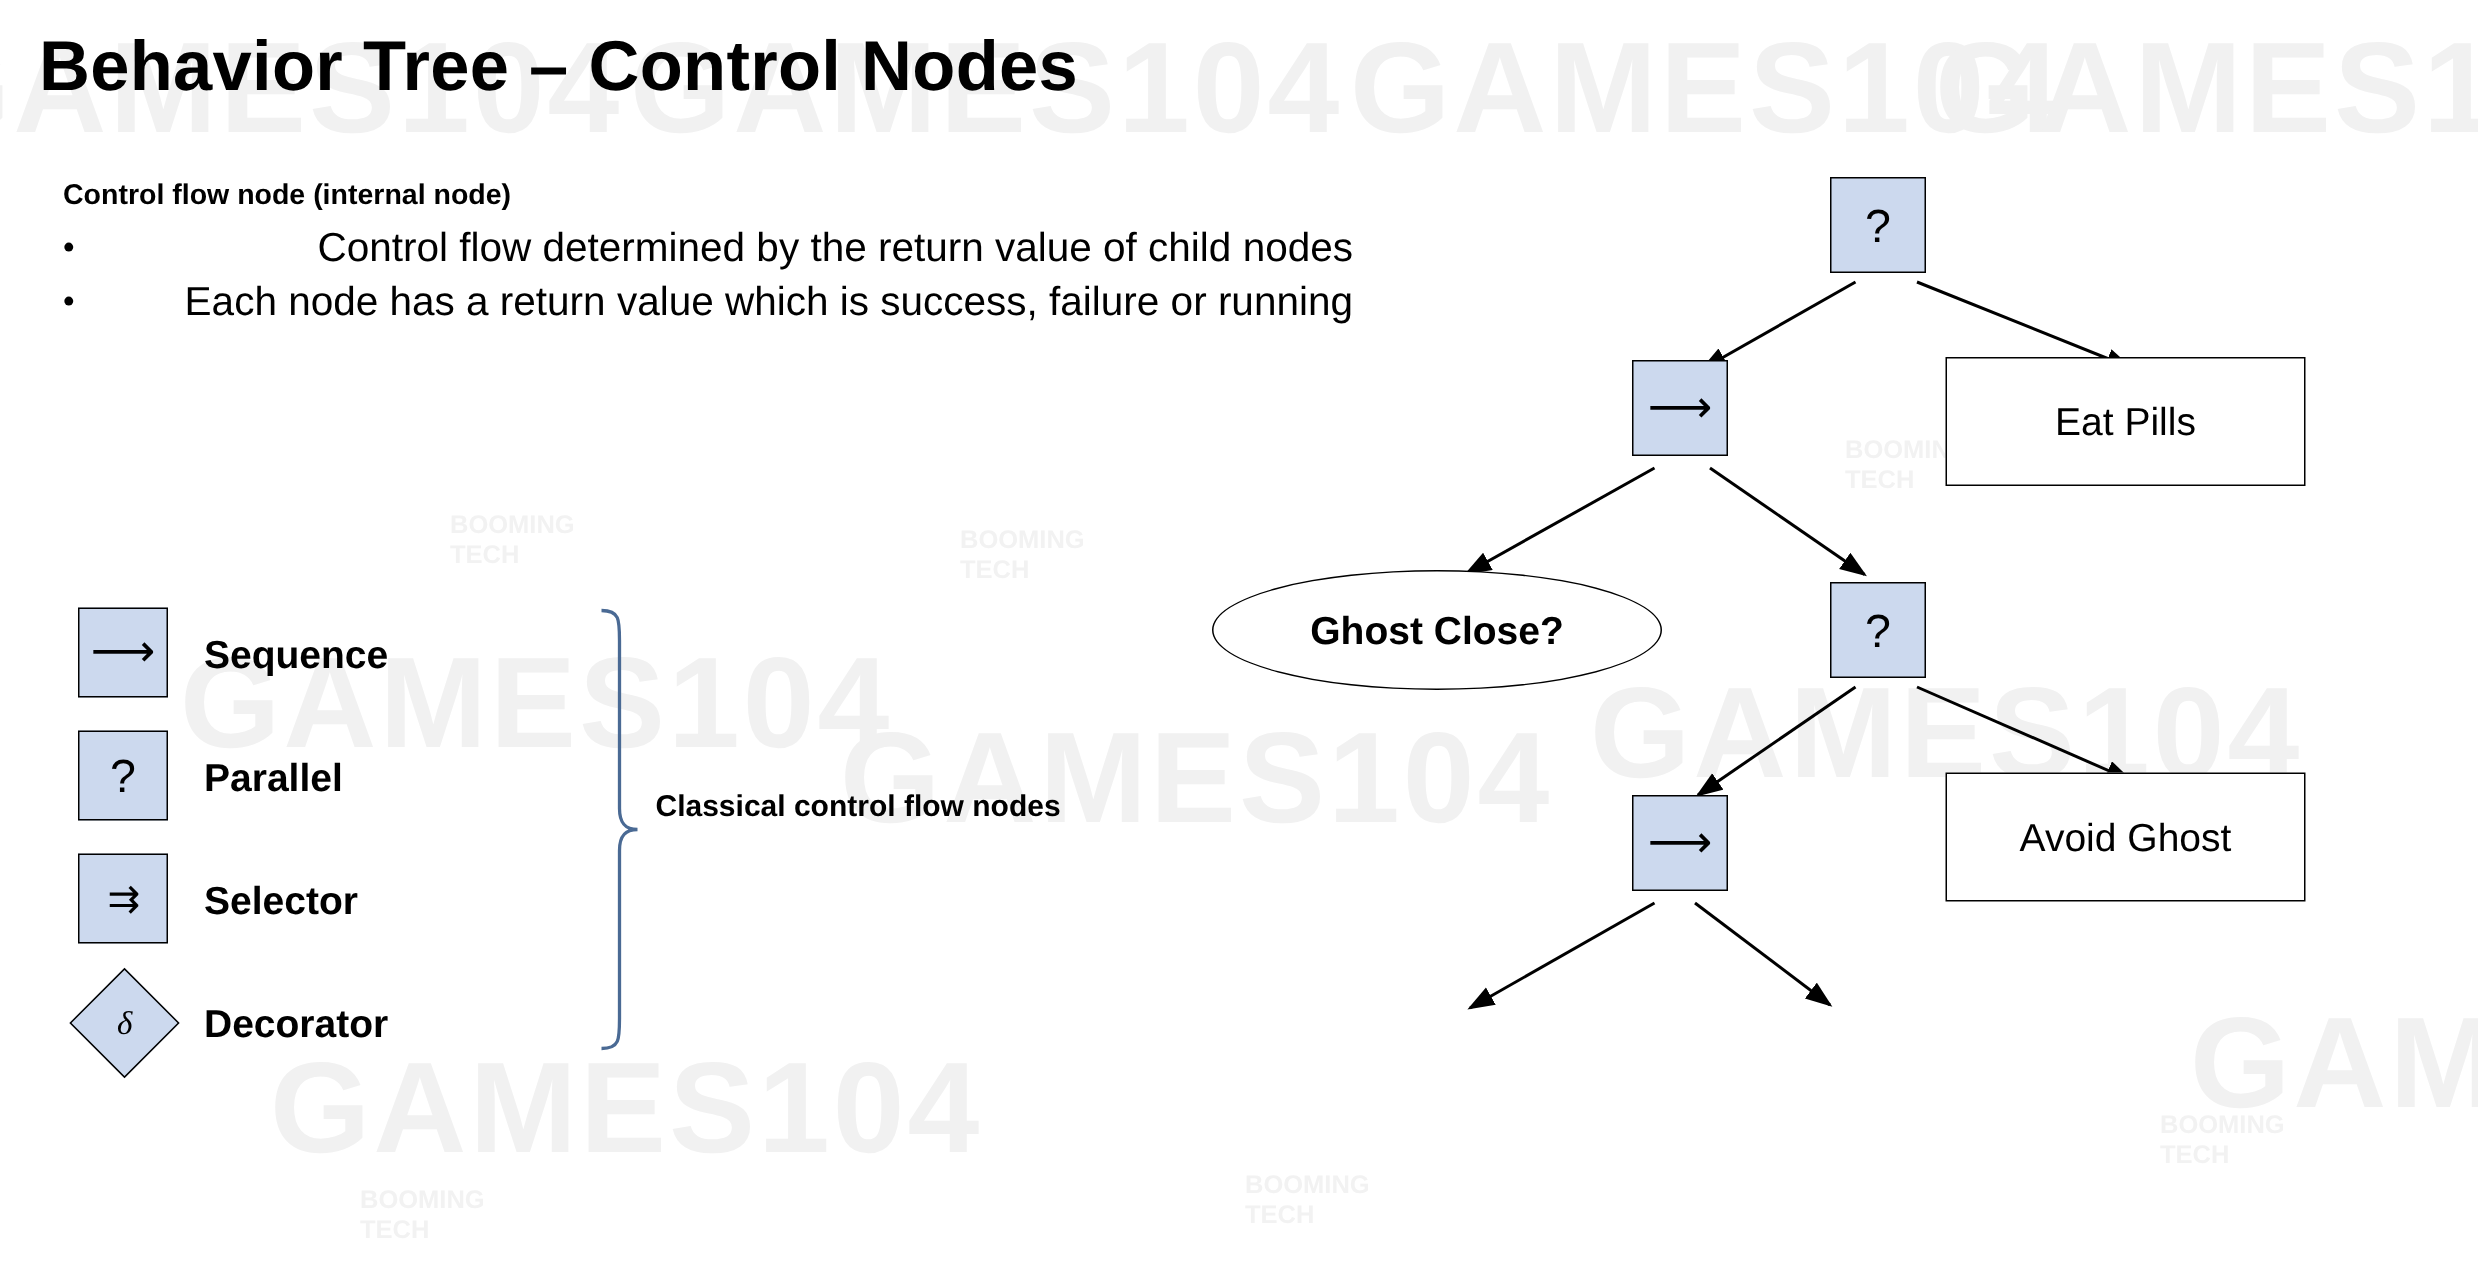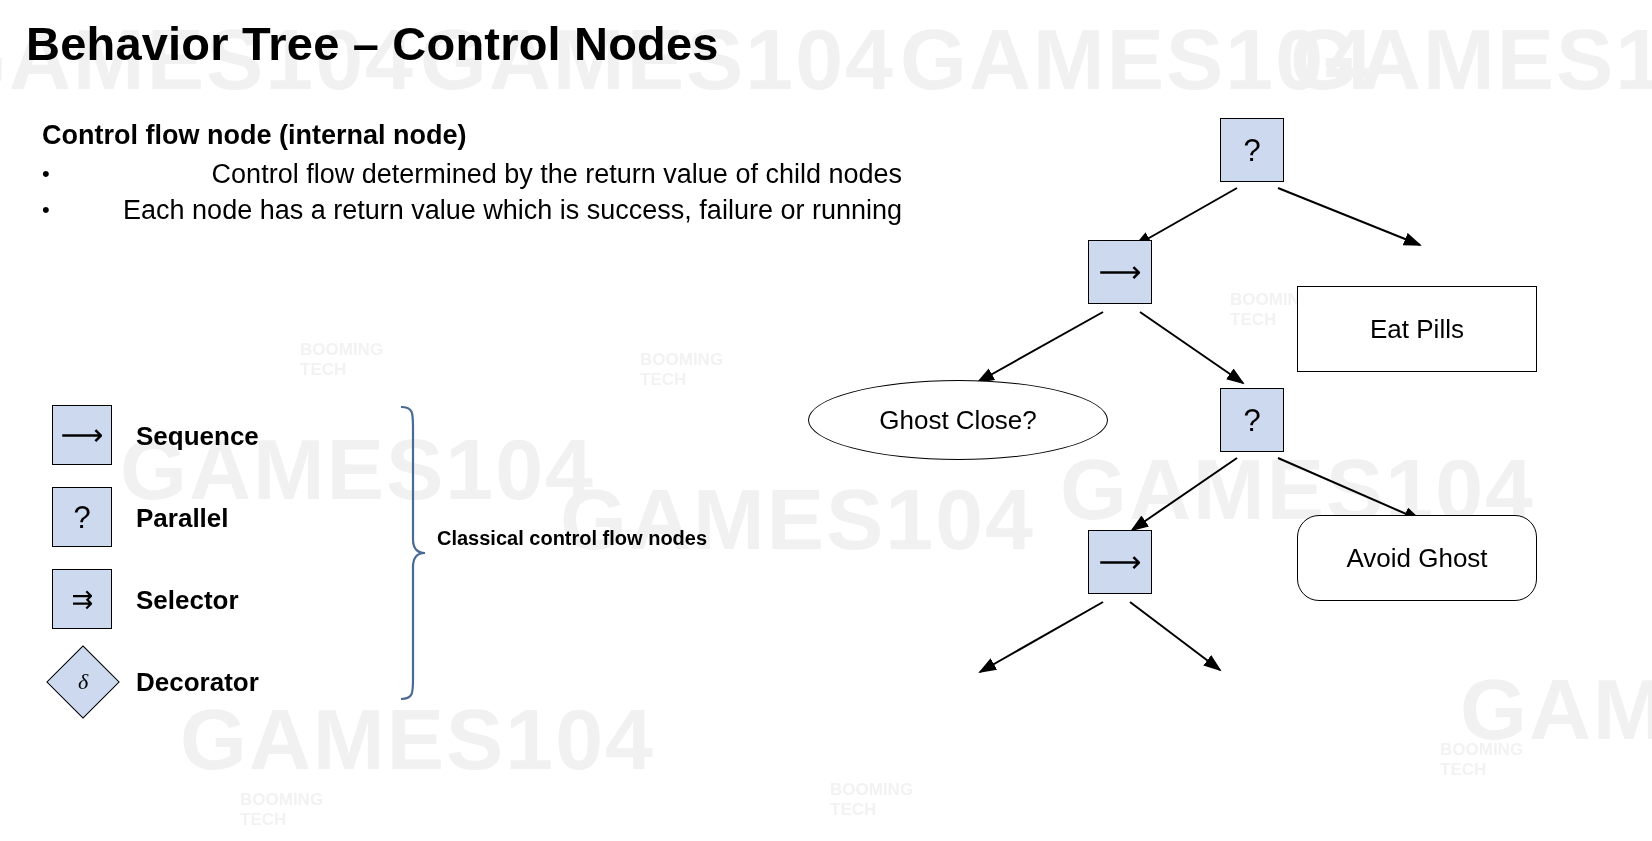--- a/index.html
+++ b/index.html
@@ -55,21 +55,21 @@
 
   
   .left-col {
     position: absolute;
     left: 42px;
     top: 120px;
     width: 860px;
     z-index: 5;
   }
   .subhead {
-    font-size: 27px;
+    font-size: 19px;
     font-weight: bold;
     margin: 0 0 8px 0;
   }
   .bullet-list {
     margin: 0;
     padding: 0;
     list-style: none;
   }
   .bullet-row {
     display: flex;
@@ -199,20 +199,21 @@
     height: 64px;
   }
   .node-rect {
     width: 240px;
     height: 86px;
   }
   .node-ellipse {
     width: 300px;
     height: 80px;
     border-radius: 50%;
+    font-weight: bold;
   }
 </style>
 </head>
 <body>
 
 <div class="wm-layer">
   <div class="wm wm-big" style="left:-60px; top:10px;">GAMES104</div>
   <div class="wm wm-big" style="left:420px; top:10px;">GAMES104</div>
   <div class="wm wm-big" style="left:900px; top:10px;">GAMES104</div>
   <div class="wm wm-big" style="left:1290px; top:10px;">GAMES104</div>
@@ -337,35 +338,35 @@
   </svg>
 
   <div class="node node-ctrl" style="left:420px; top:28px;">
     <span class="glyph glyph-q">?</span>
   </div>
 
   <div class="node node-ctrl" style="left:288px; top:150px;">
     <span class="glyph">⟶</span>
   </div>
 
-  <div class="node node-rect" style="left:497px; top:148px;margin-top:48px;">
+  <div class="node node-rect" style="left:497px; top:148px;">
     <span>Eat Pills</span>
   </div>
 
   <div class="node node-ellipse" style="left:8px; top:290px;">
     <span>Ghost Close?</span>
   </div>
 
   <div class="node node-ctrl" style="left:420px; top:298px;">
     <span class="glyph glyph-q">?</span>
   </div>
 
   <div class="node node-ctrl" style="left:288px; top:440px;">
     <span class="glyph">⟶</span>
   </div>
 
-  <div class="node node-rect" style="left:497px; top:425px;border-radius:22px;">
+  <div class="node node-rect" style="left:497px; top:425px;">
     <span>Avoid Ghost</span>
   </div>
 
 
 
 </div>
 
 </body></html>

